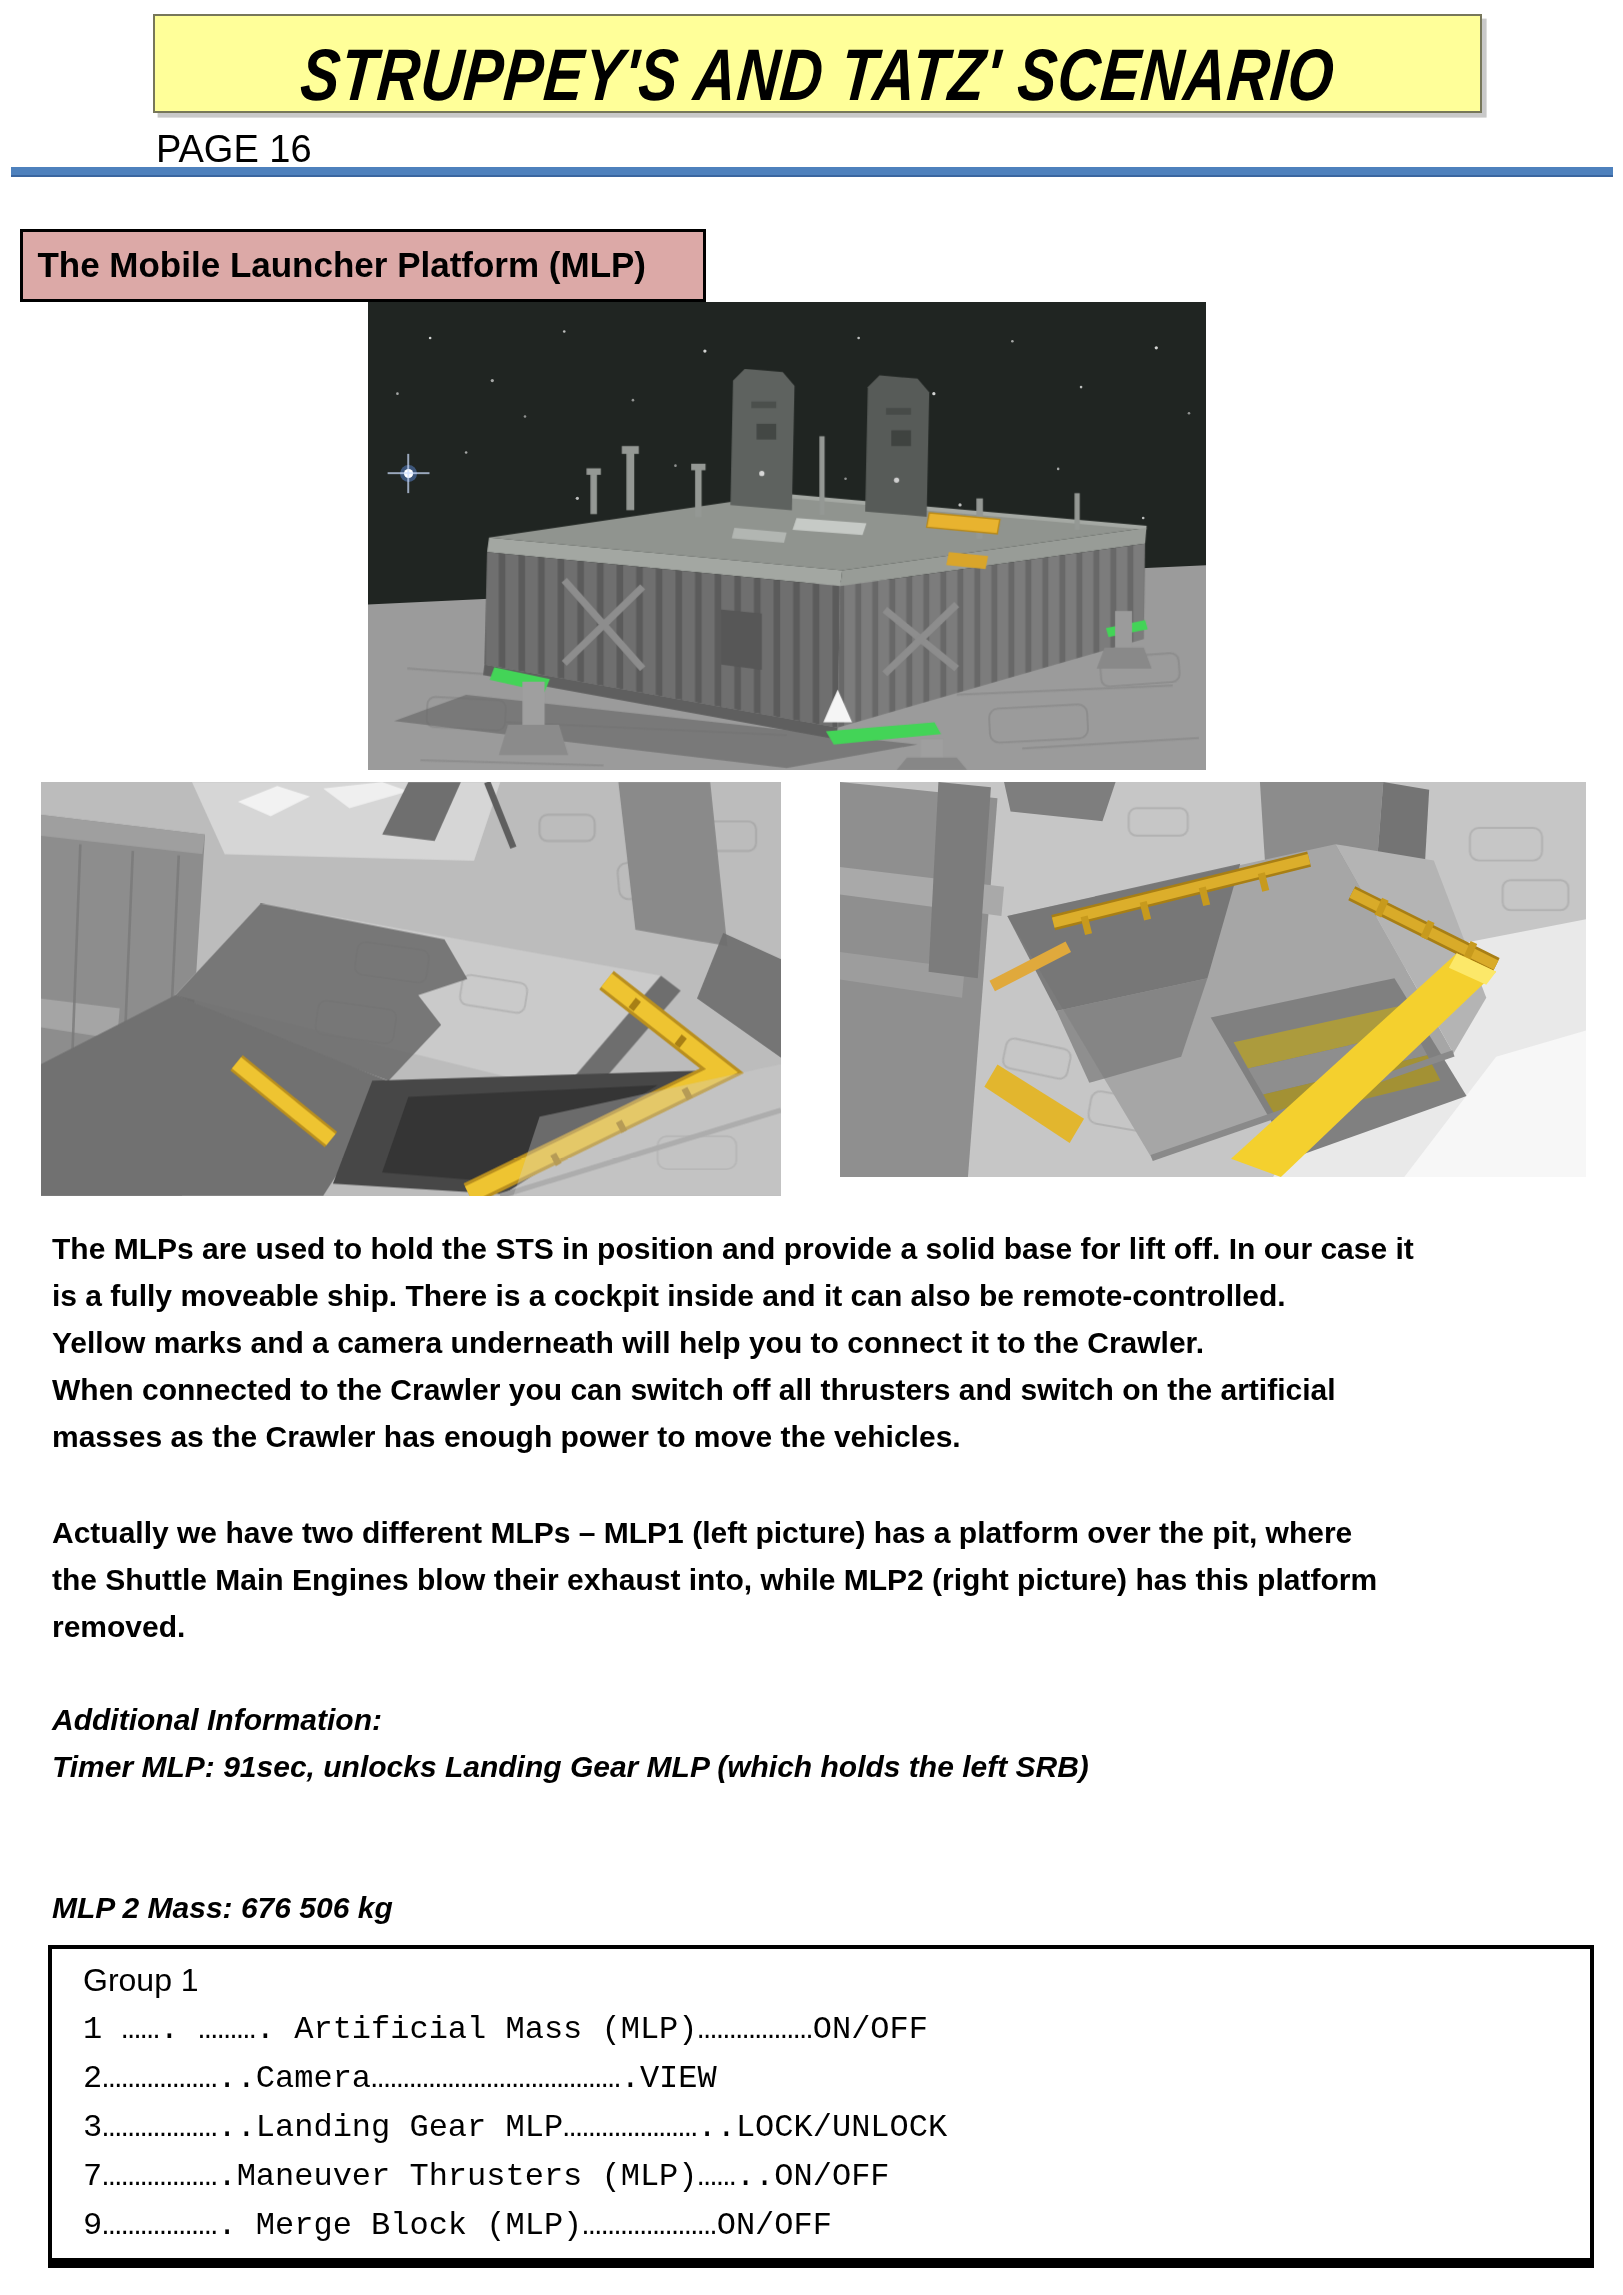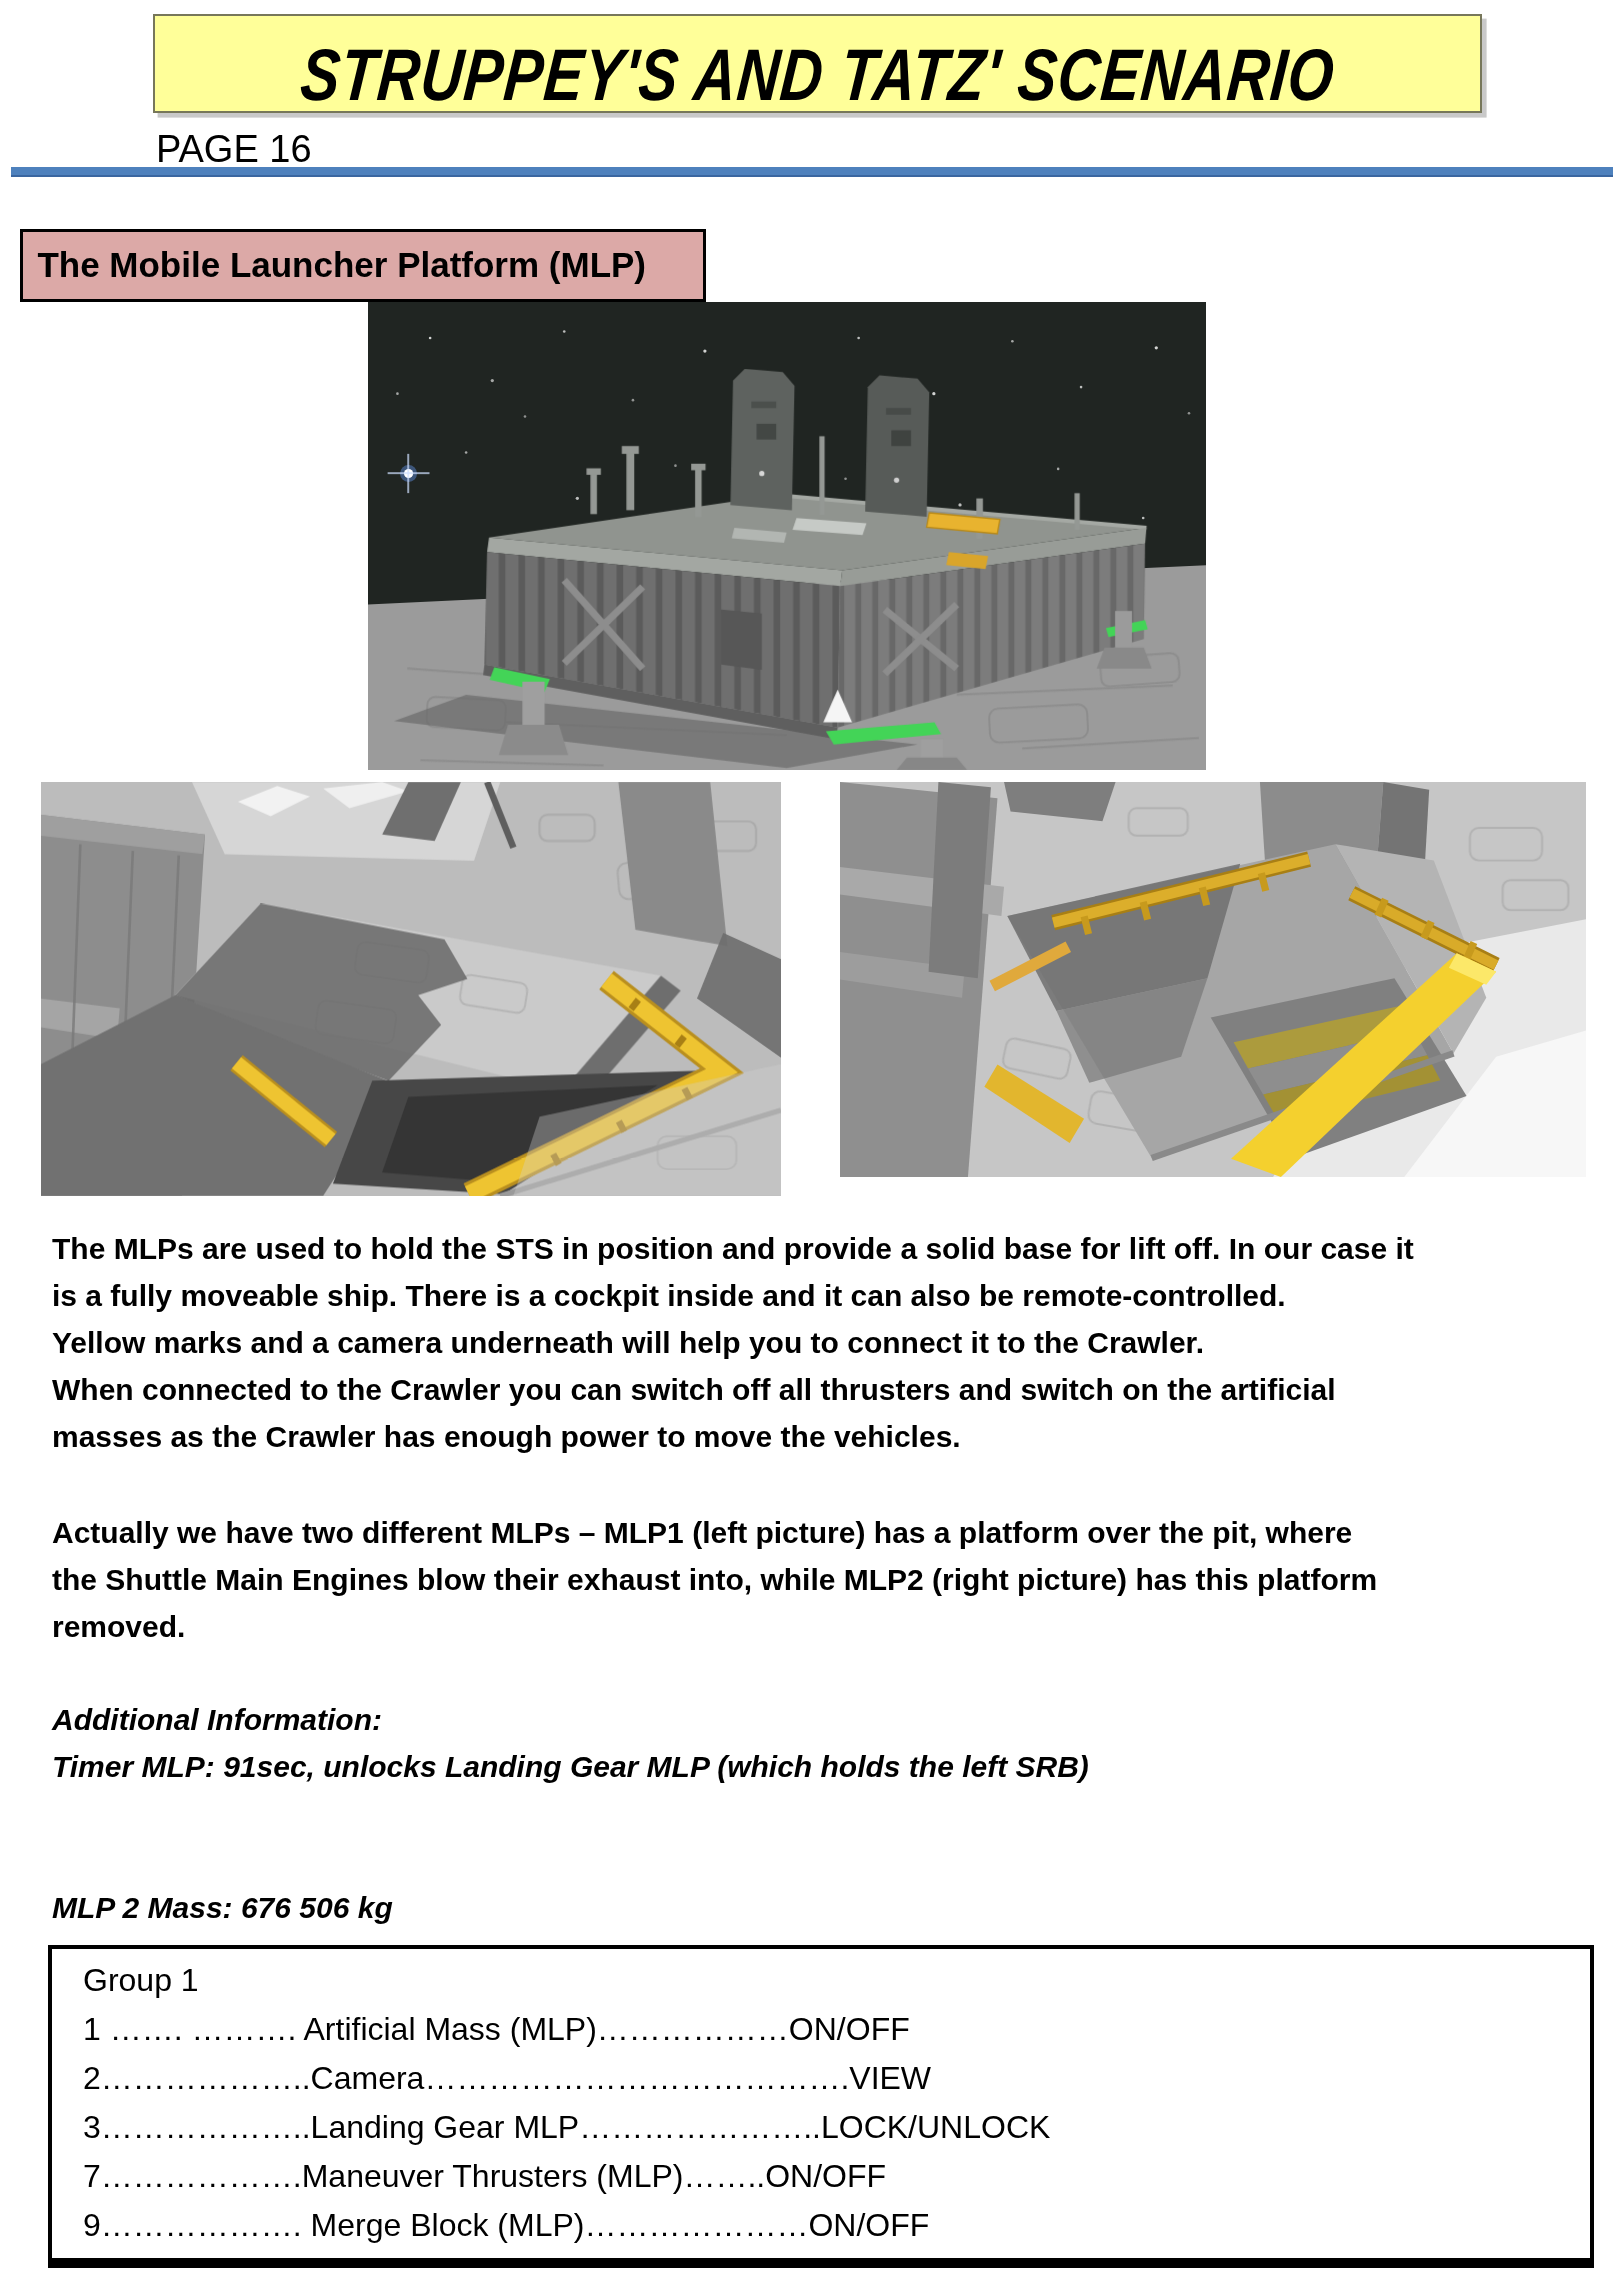--- a/index.html
+++ b/index.html
@@ -87,21 +87,21 @@
   
   .group-box{
     position:absolute; left:48px; top:1945px;
     width:1546px; height:323px;
     border:4.6px solid #000;
     border-bottom-width:10.5px;
     box-sizing:border-box;
     padding:6.5px 15.7px 0 31px;
   }
   .group-title{font-size:32px; line-height:49px;}
-  .group-item{font-size:32px; line-height:49px; white-space:nowrap;}
+  .group-item{font-size:32px; line-height:49px; white-space:nowrap;font-family:Liberation Mono, monospace;}
 </style>
 </head>
 <body>
 
 <div class="page">
 
   <div class="banner">
     <span class="banner-text">STRUPPEY'S AND TATZ' SCENARIO</span>
   </div>
 

